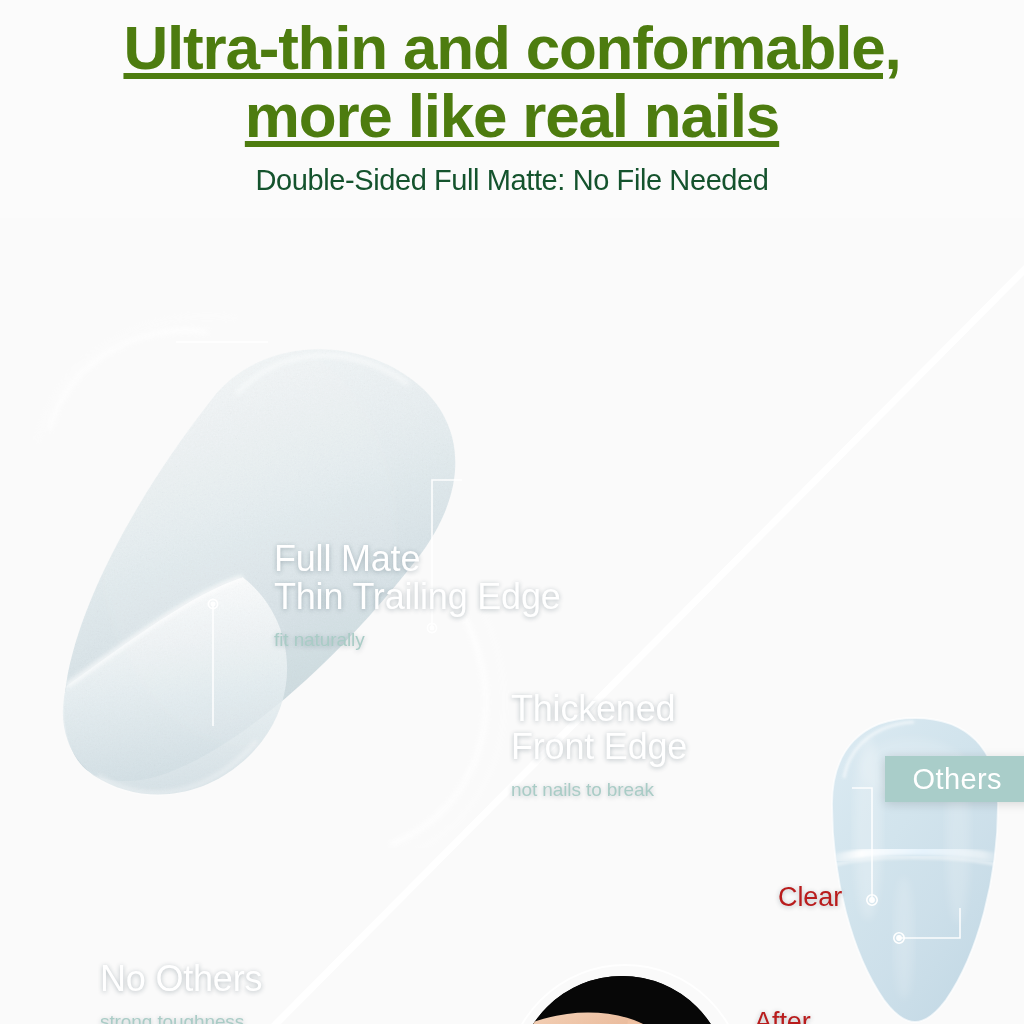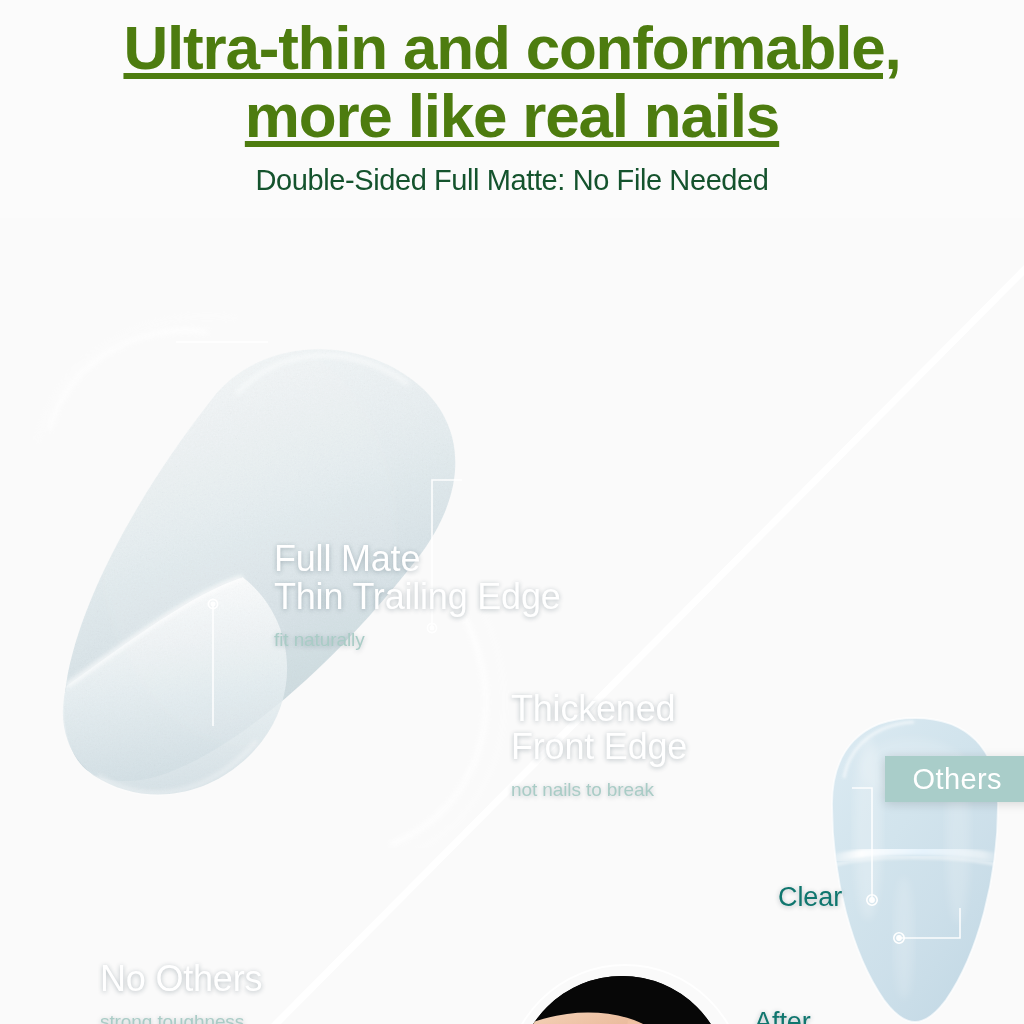--- a/index.html
+++ b/index.html
@@ -120,21 +120,21 @@
     letter-spacing:-.1px;
     margin-top:7px;
     text-shadow:0 1px 5px rgba(20,45,58,.25);
   }
   #co-matte{left:274px;top:322px;}
   #co-thick{left:468px;top:472px;margin-left:43px;}
   #co-crease{left:100px;top:742px;}
 
   .rlabel{
     position:absolute;z-index:28;
-    color:#0f766e;
+    color:#b91c1c;
     font-size:27px;line-height:33px;
     letter-spacing:-.1px;
     white-space:pre-line;
     text-shadow:0 1px 5px rgba(20,45,58,.3);
   }
   #lbl-clear{left:778px;top:663px;}
   #lbl-afterbend{left:748px;top:788px;text-align:right;}
 
   
   #leaders{

